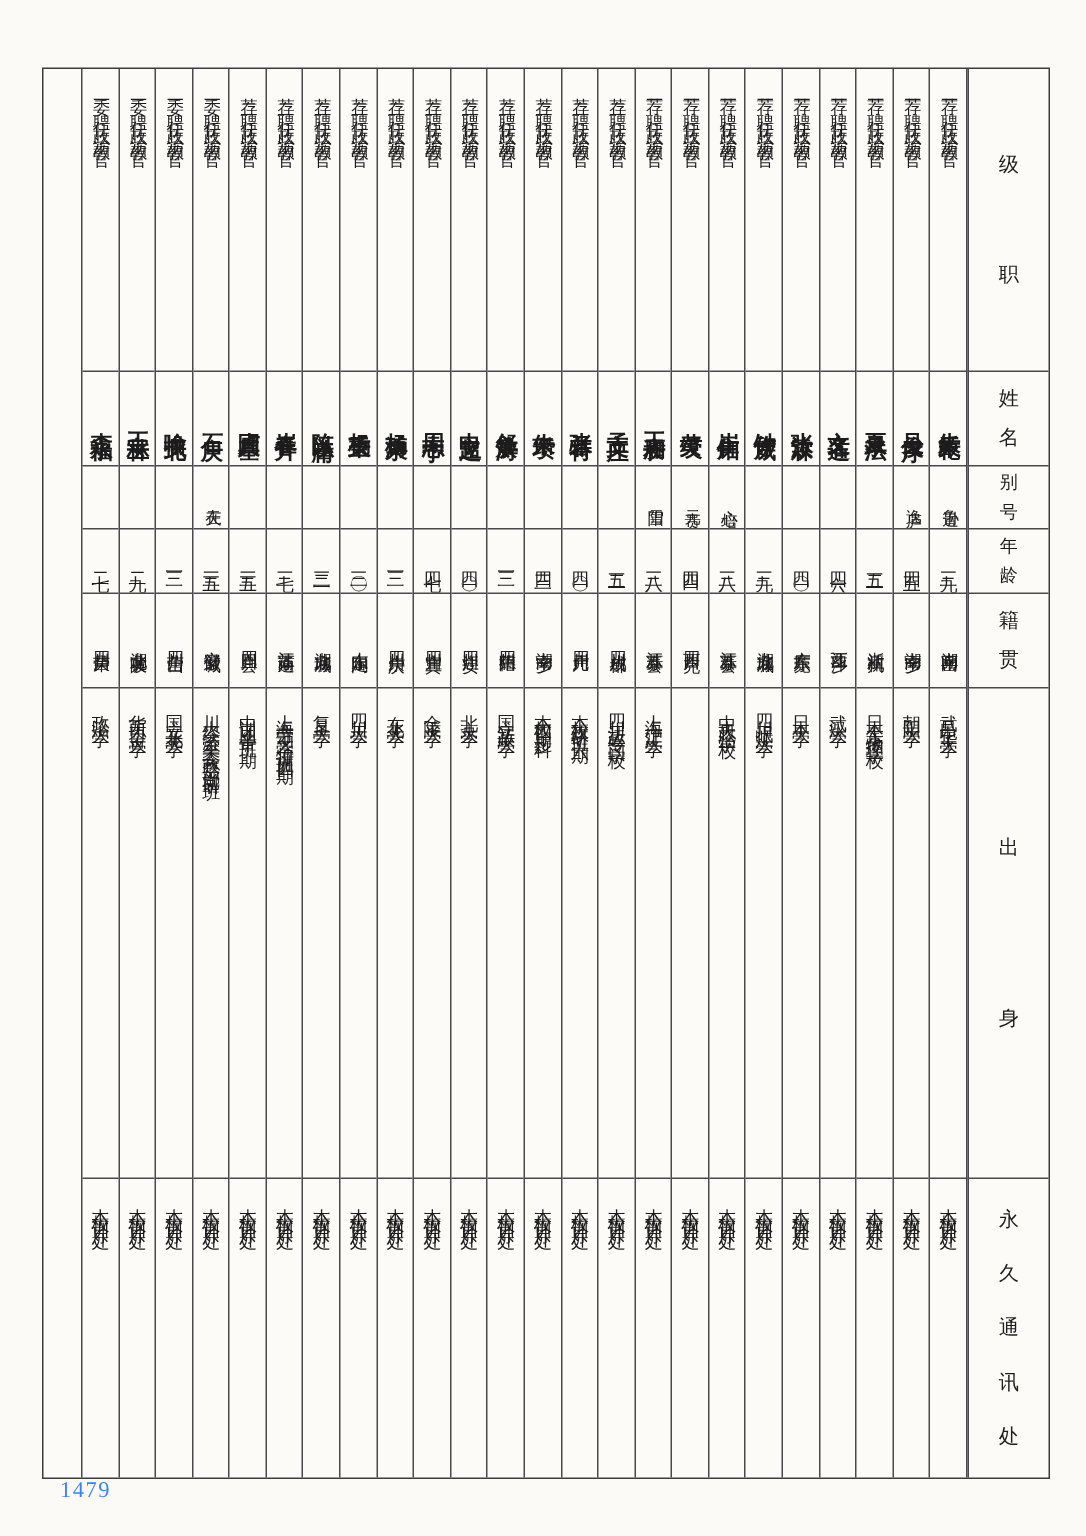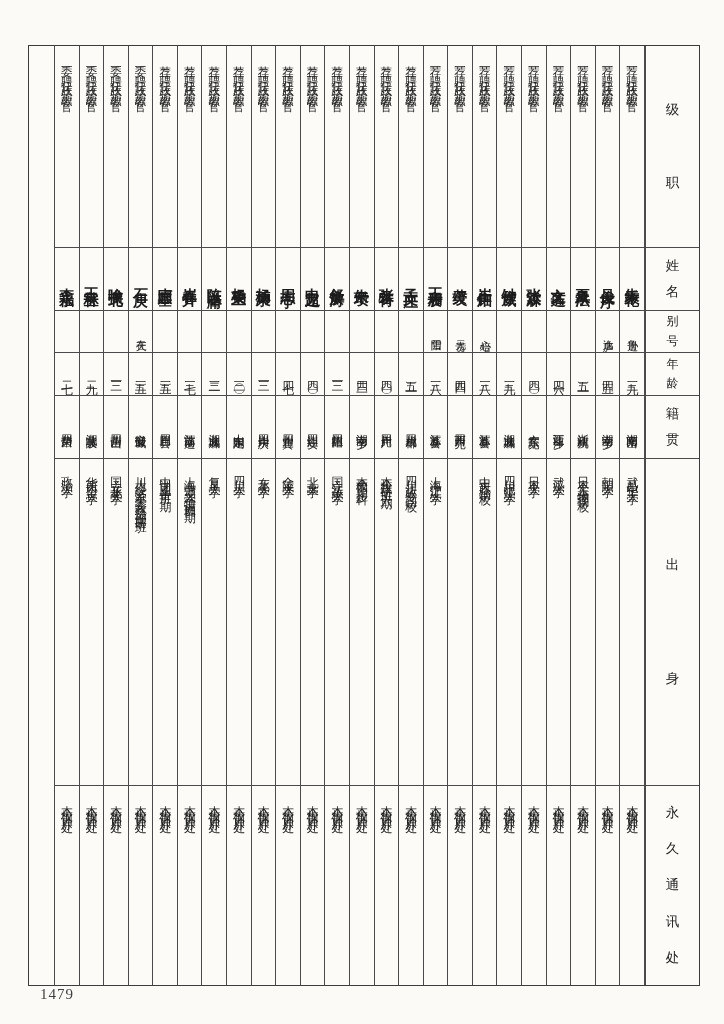--- a/index.html
+++ b/index.html
@@ -55,21 +55,21 @@
   .h-rank{height:202px;}
   .h-name{height:63px;}
   .h-alias{height:42px;font-size:12px;}
   .h-age{height:43px;font-size:12px;}
   .h-native{height:63px;}
   .h-origin{height:327px;}
   .h-contact{flex:1 1 auto;}
   .page-number{
     position:absolute;left:40px;top:986px;
     font-family:"Liberation Serif","DejaVu Serif",serif;
-    font-size:15px;color:#404040;letter-spacing:1px;
+    font-size:15px;color:#3b82f6;letter-spacing:1px;
   }
 </style>
 </head>
 <body>
 
 <div class="page">
   <div class="table">
     <div class="col-spacer"></div>
     <div class="person-cols" id="person-cols">
         <div class="person-col">

